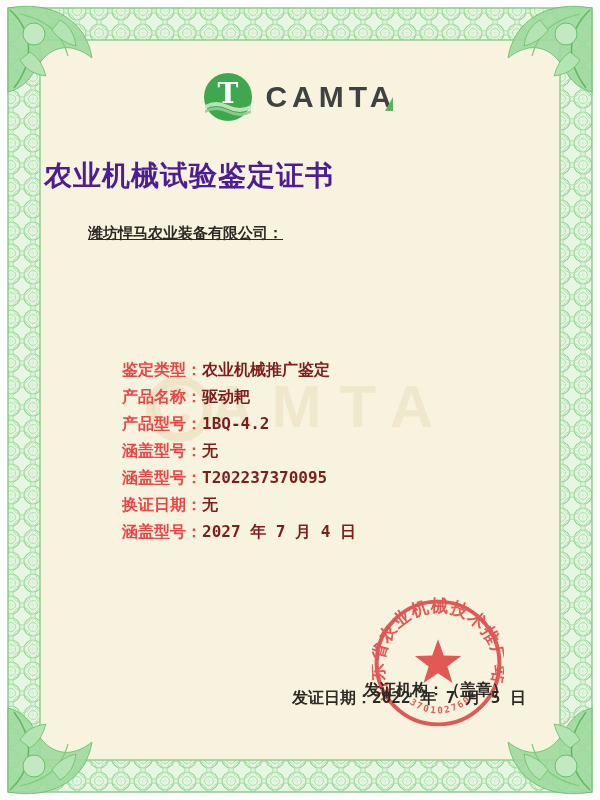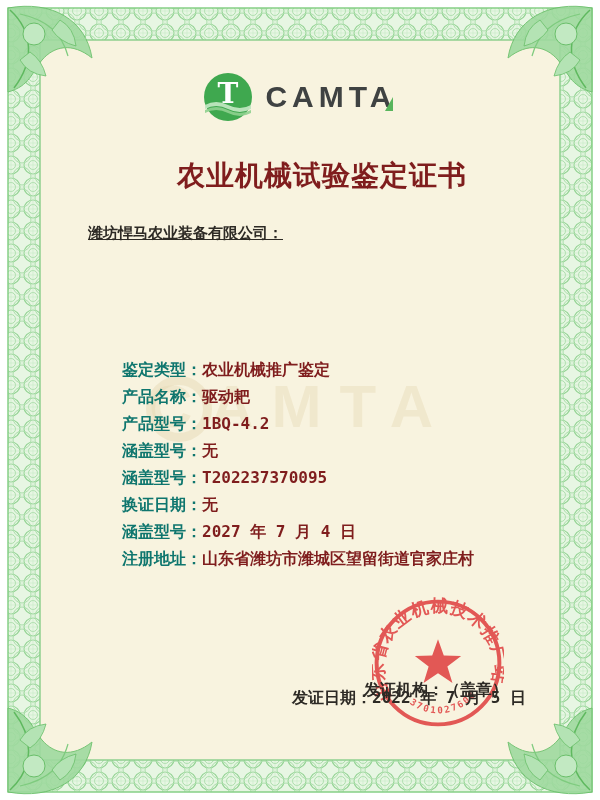--- a/index.html
+++ b/index.html
@@ -19,32 +19,32 @@
 
   
   .logo-row { position:absolute; left:0; top:72px; width:100%; display:flex;
     justify-content:center; align-items:center; gap:12px; }
   .brand { position:relative; font-weight:900; font-size:30px; letter-spacing:5px;
     color:#3f4242; font-family:"Liberation Sans",sans-serif; }
   .brand-tri { position:absolute; right:4px; bottom:3px; width:0; height:0;
     border-left:8px solid transparent; border-bottom:14px solid #58b55c; }
 
   
-  .title { position:absolute; left:0; top:157px; width:100%; text-align:center;
+  .title { position:absolute; left:0; top:157px; width:100%; text-align:left;
     font-family:"DejaVu Serif","Liberation Serif",serif; font-weight:bold;
-    font-size:28px; color:#7f1d1d; letter-spacing:1px;padding-left:44px; }
+    font-size:28px; color:#4c1d95; letter-spacing:1px;padding-left:44px; }
 
   .recipient { position:absolute; left:88px; top:224px; font-size:15px; font-weight:bold;text-decoration:underline; }
 
   .body-par { position:absolute; left:88px; top:272px; width:428px; font-size:16px;
     font-weight:bold; line-height:31px; text-indent:2em; text-align:justify; }
 
   .fields { position:absolute; left:122px; top:356px; }
   .field-row { height:27px; line-height:27px; font-size:16px; font-weight:bold; white-space:nowrap; }
-  .field-label { color:#0f766e; }
+  .field-label { color:#ef4444; }
   .field-value { color:#7f1d1d; font-family:"DejaVu Sans Mono","Liberation Sans",sans-serif; }
 
   .issuer-line { position:absolute; left:364px; top:643px; font-size:16px; font-weight:bold;
     white-space:nowrap; z-index:5;margin-top:37px; }
   .date-line { position:absolute; left:292px; top:688px; font-size:16px; font-weight:bold;
     white-space:nowrap; z-index:5; }
   .date-value { font-family:"DejaVu Sans Mono","Liberation Sans",sans-serif; }
 
   .seal-svg { position:absolute; left:372px; top:597px; z-index:3; opacity:.88; }
 </style>
@@ -142,23 +142,20 @@
       </div>
       <div class="field-row">
         <span class="field-label">涵盖型号：</span><span class="field-value">T202237370095</span>
       </div>
       <div class="field-row">
         <span class="field-label">换证日期：</span><span class="field-value">无</span>
       </div>
       <div class="field-row">
         <span class="field-label">涵盖型号：</span><span class="field-value">2027 年 7 月 4 日</span>
       </div>
-      <div class="field-row">
-        <span class="field-label">注册地址：</span><span class="field-value">山东省潍坊市潍城区望留街道官家庄村</span>
-      </div>
     </div>
 
     <div class="issuer-line">
       <span>发证机构：</span><span>（盖章）</span>
     </div>
 
     <div class="date-line">
       <span>发证日期：</span><span class="date-value">2022 年 7 月 5 日</span>
     </div>
 

